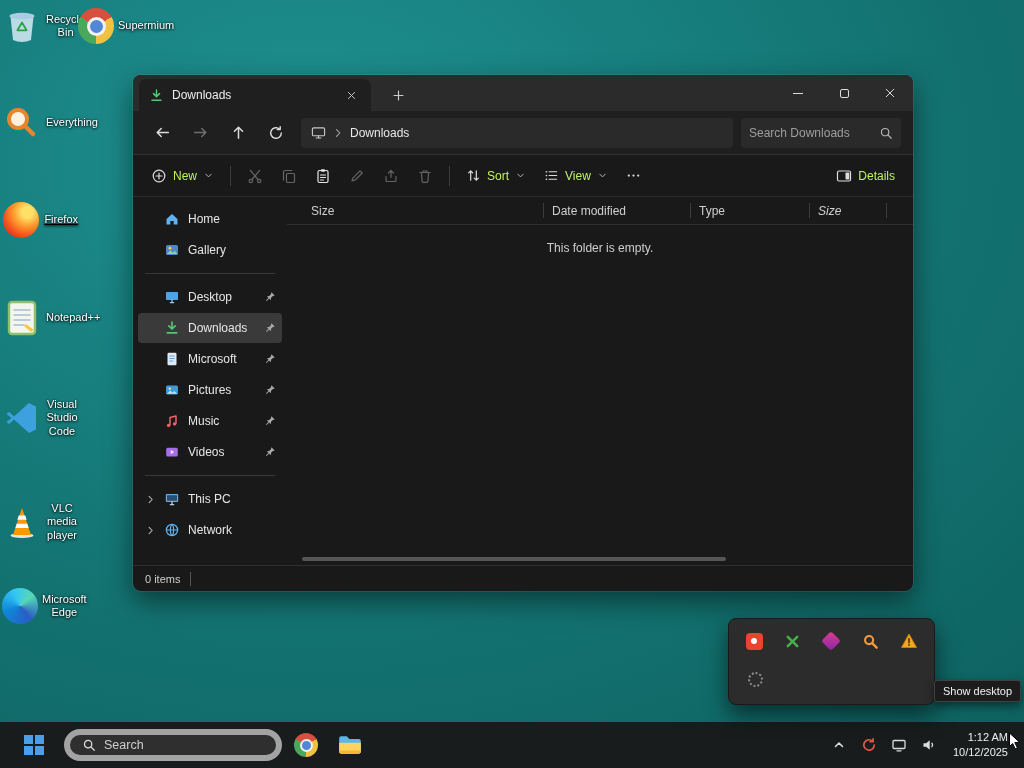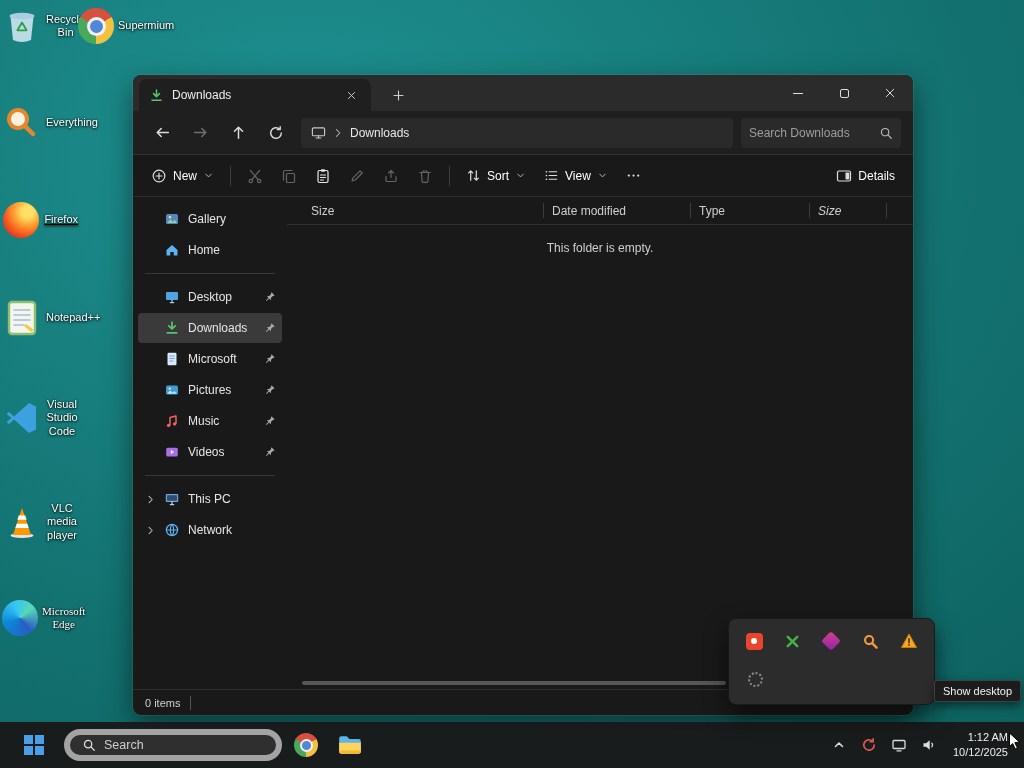--- a/index.html
+++ b/index.html
@@ -17,21 +17,21 @@
     background: conic-gradient(from -60deg, #d94f3d 0 120deg, #f2c140 120deg 240deg, #4aa85c 240deg 360deg);
     display:flex; align-items:center; justify-content:center; }
   .chrome-ring { width:19px; height:19px; border-radius:50%; background:#f2f2f2; display:flex; align-items:center; justify-content:center; }
   .chrome-core { width:13px; height:13px; border-radius:50%; background:#5187d6; }
   .firefox-ball2 { width:36px; height:36px; border-radius:50%;
     background: radial-gradient(circle at 68% 28%, #ffe066 0 16%, #ff9a2e 40%, #f4511e 66%, #b71c1c 100%); }
   .edge-ball { width:36px; height:36px; border-radius:50%;
     background: conic-gradient(from 140deg, #2a5cc4, #0d86d8 30%, #35c6f4 55%, #57d8b5 75%, #2a5cc4); }
 
   
-  .window { position:absolute; left:133px; top:75px; width:780px; height:640px; background:#191919;
+  .window { position:absolute; left:133px; top:75px; width:780px; height:516px; background:#191919;
     border-radius:8px; box-shadow:0 10px 28px rgba(0,0,0,.5); color:#e4e4e4; font-size:12px; z-index:1;
     outline:1px solid rgba(255,255,255,.08); display:flex; flex-direction:column; }
   .tabstrip { height:36px; background:#2b2b2b; border-radius:8px 8px 0 0; position:relative; flex:0 0 auto; }
   .tab { position:absolute; left:6px; top:4px; width:232px; height:32px; background:#1f1f1f;
     border-radius:8px 8px 0 0; display:flex; align-items:center; gap:8px; padding:0 10px; }
   .tab-title { flex:1; font-size:12px; color:#eee; }
   .tab-close { width:20px; height:20px; display:flex; align-items:center; justify-content:center; border-radius:4px; color:#ccc; }
   .newtab { position:absolute; left:252px; top:8px; width:26px; height:24px; display:flex; align-items:center; justify-content:center; color:#ccc; font-size:15px; border-radius:4px; }
   .win-controls { position:absolute; right:0; top:0; height:36px; display:flex; }
   .wc { width:46px; height:36px; display:flex; align-items:center; justify-content:center; color:#ddd; }
@@ -40,21 +40,21 @@
 
   .navbar { height:44px; background:#1f1f1f; display:flex; align-items:center; gap:4px; padding:0 12px; flex:0 0 auto; border-bottom:1px solid #333; }
   .navbtn { width:34px; height:32px; display:flex; align-items:center; justify-content:center; border-radius:4px; }
   .crumbbar { flex:1; height:30px; background:#2a2a2a; border-radius:4px; display:flex; align-items:center; gap:6px; padding:0 10px; margin:0 4px; }
   .crumb-txt { font-size:12px; color:#e8e8e8; }
   .searchbox { width:160px; height:30px; background:#2a2a2a; border-radius:4px; display:flex; align-items:center; padding:0 8px; gap:4px; }
   .searchbox input { flex:1; min-width:0; background:transparent; border:none; outline:none; color:#bbb; font-size:12px; font-family:inherit; }
   .searchbox input::placeholder { color:#9e9e9e; }
 
   .toolbar { height:42px; background:#191919; display:flex; align-items:center; padding:0 10px; gap:2px; flex:0 0 auto; border-bottom:1px solid #2c2c2c; }
-  .tbtn { display:flex; align-items:center; gap:6px; height:32px; padding:0 8px; border-radius:4px; color:#ffffff; font-size:12px; }
+  .tbtn { display:flex; align-items:center; gap:6px; height:32px; padding:0 8px; border-radius:4px; color:#bef264; font-size:12px; }
   .tbtn-ic { width:32px; height:32px; display:flex; align-items:center; justify-content:center; border-radius:4px; }
   .dim { opacity:.42; }
   .vsep { width:1px; height:20px; background:#3d3d3d; margin:0 6px; }
   .spacer { flex:1; }
 
   .mainrow { flex:1; display:flex; min-height:0; }
   .sidebar { width:154px; flex:0 0 auto; padding-top:6px; overflow:hidden; }
   .side-item { display:flex; align-items:center; gap:8px; height:30px; margin:1px 5px; padding:0 6px; border-radius:4px; font-size:12px; color:#e6e6e6; }
   .side-item.sel { background:#3a3a3a; }
   .chevslot { width:12px; display:flex; align-items:center; justify-content:center; flex:0 0 auto; }
@@ -175,21 +175,21 @@
       <svg width="40" height="40" viewBox="0 0 40 40">
         <ellipse cx="20" cy="33.5" rx="11.5" ry="2.6" fill="#e4e4e4"></ellipse>
         <path d="M20 6 L29 33 H11 Z" fill="#ff9800"></path>
         <path d="M16.7 13.5 h6.6 l1.3 4.2 h-9.2 z" fill="#ffffff"></path>
         <path d="M14.7 21.8 h10.6 l1.3 4.2 h-13.2 z" fill="#ffffff"></path>
       </svg>
     </div>
     <div class="lbl">VLC media player</div>
   </div>
 
-  <div class="desk-icon" style="left:2px; top:598px;font-family:Liberation Serif, serif;">
+  <div class="desk-icon" style="left:2px; top:586px;">
     <div class="big">
         <div class="edge-ball"></div>
       </div>
     <div class="lbl">Microsoft Edge</div>
   </div>
 
   <div class="window">
 
     <div class="tabstrip">
       <div class="tab">
@@ -352,32 +352,32 @@
         <span>Details</span>
       </div>
     </div>
 
     <div class="mainrow">
 
       <div class="sidebar">
         <div class="side-item">
           <span class="chevslot"></span>
           <svg width="16" height="16" viewBox="0 0 16 16">
+            <path d="M2.5 8 L8 3 l5.5 5 V13.5 h-3.8 V10 h-3.4 v3.5 H2.5 z" fill="#5fb2f2"></path>
+          </svg>
+          <span class="side-lbl">Home</span>
+        </div>
+        <div class="side-item">
+          <span class="chevslot"></span>
+          <svg width="16" height="16" viewBox="0 0 16 16">
             <rect x="2" y="3" width="12" height="10" rx="1.5" fill="#4f86c6"></rect>
             <circle cx="6" cy="6.2" r="1.4" fill="#ffd24a"></circle>
             <path d="M3 12 l3.4-3.8 2.4 2.6 2-2 2.2 3.2 z" fill="#8fd19e"></path>
           </svg>
           <span class="side-lbl">Gallery</span>
-        </div>
-        <div class="side-item">
-          <span class="chevslot"></span>
-          <svg width="16" height="16" viewBox="0 0 16 16">
-            <path d="M2.5 8 L8 3 l5.5 5 V13.5 h-3.8 V10 h-3.4 v3.5 H2.5 z" fill="#5fb2f2"></path>
-          </svg>
-          <span class="side-lbl">Home</span>
         </div>
 
         <div class="side-sep"></div>
 
         <div class="side-item">
           <span class="chevslot"></span>
           <svg width="16" height="16" viewBox="0 0 16 16">
             <rect x="2" y="3" width="12" height="8" rx="1" fill="#4fa3e3"></rect>
             <path d="M6.3 13.6 h3.4 M8 11 v2.6" stroke="#9ec7e8" stroke-width="1.3" stroke-linecap="round"></path>
           </svg>

